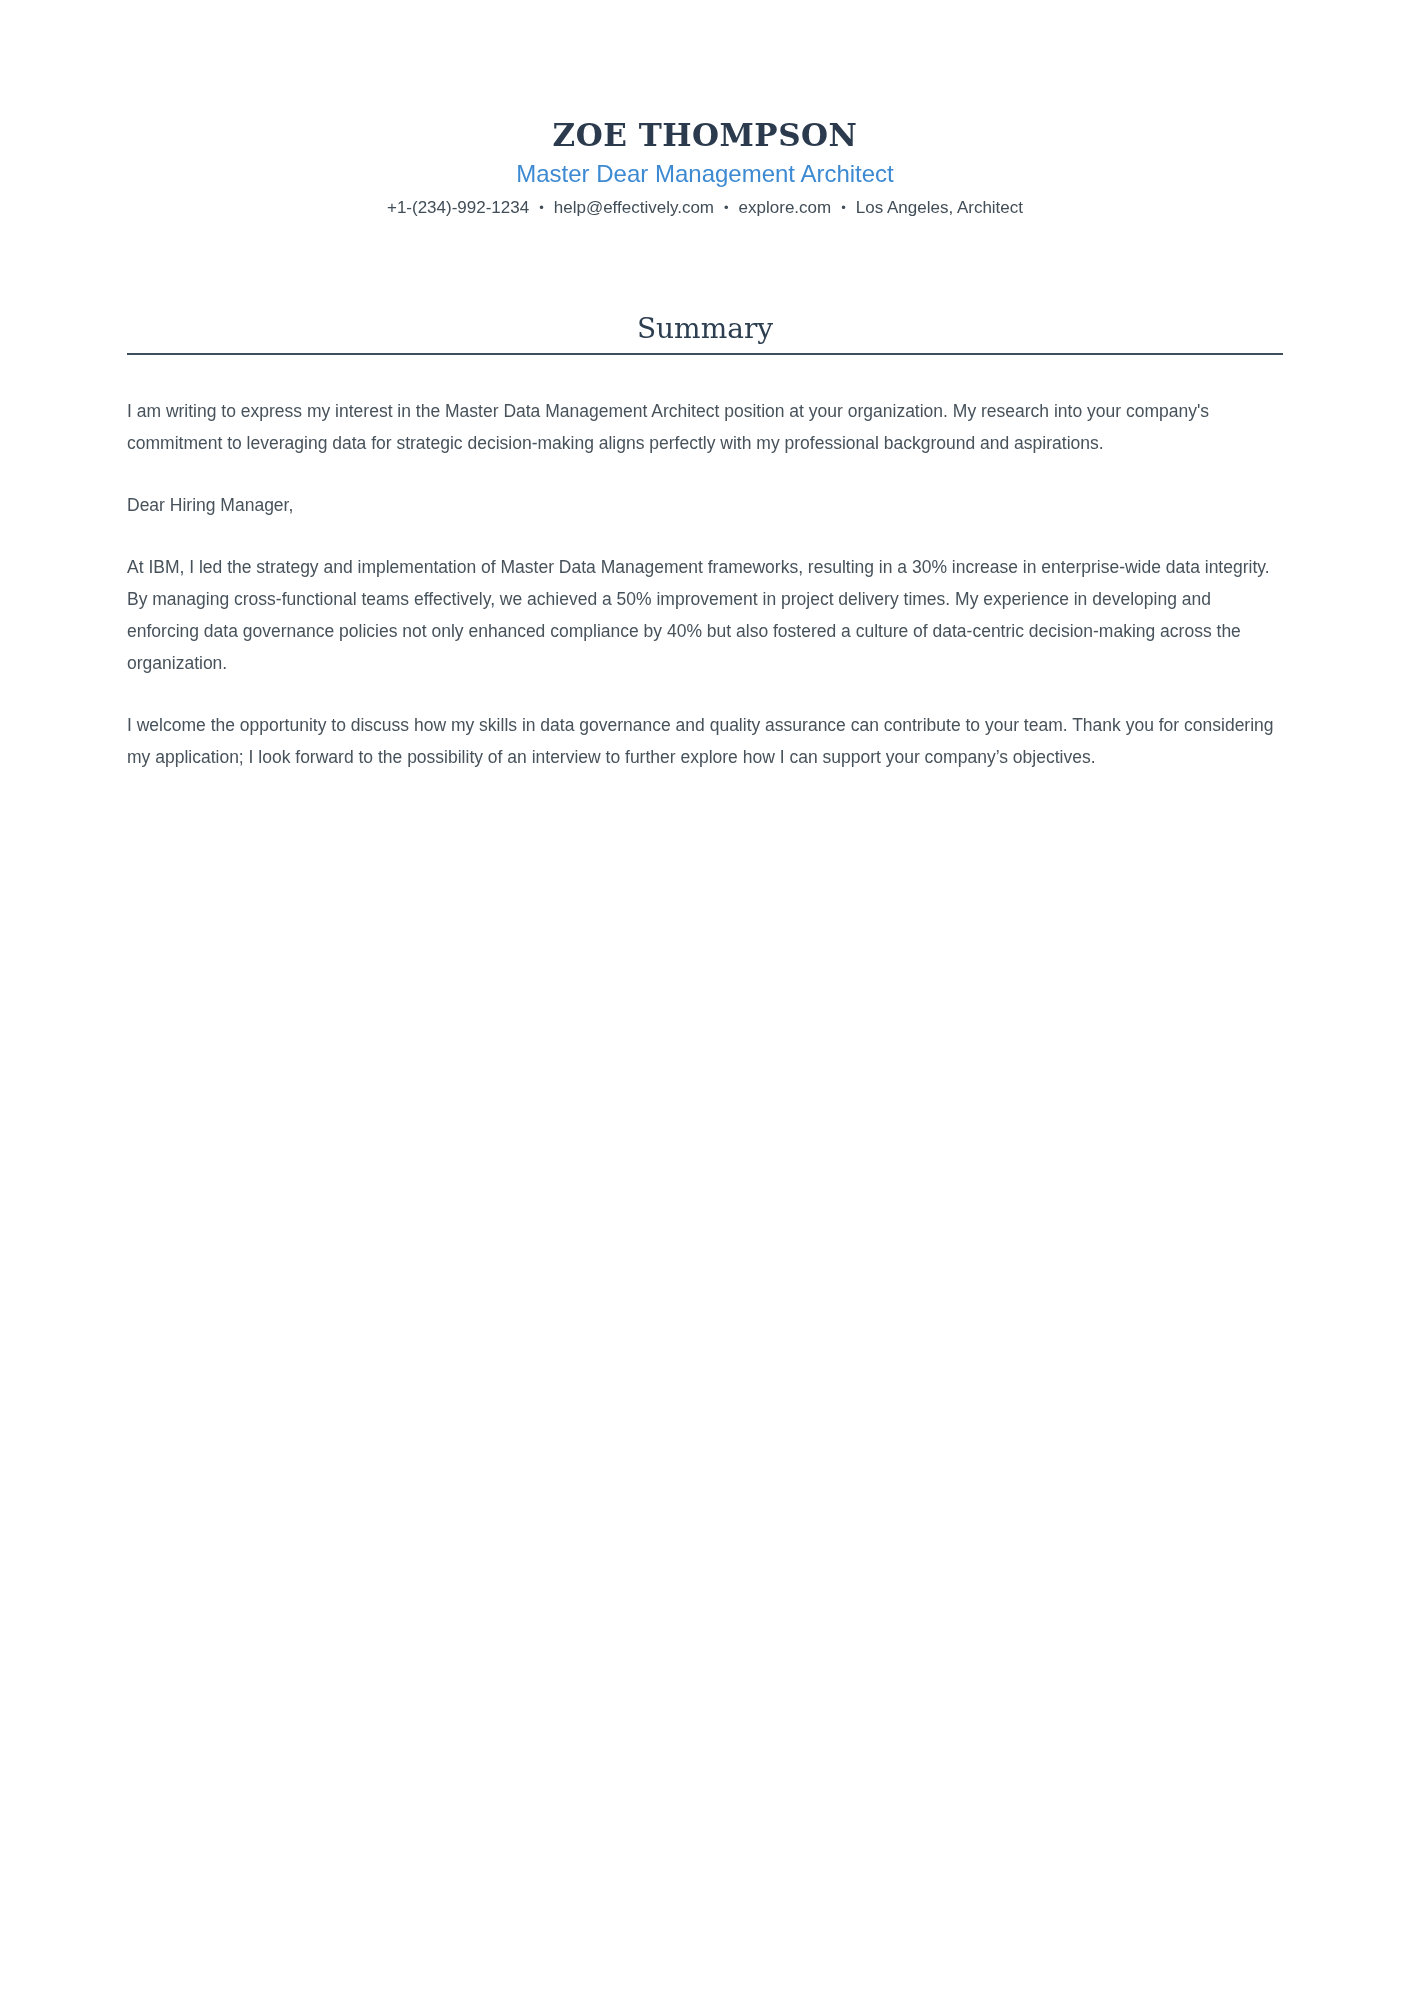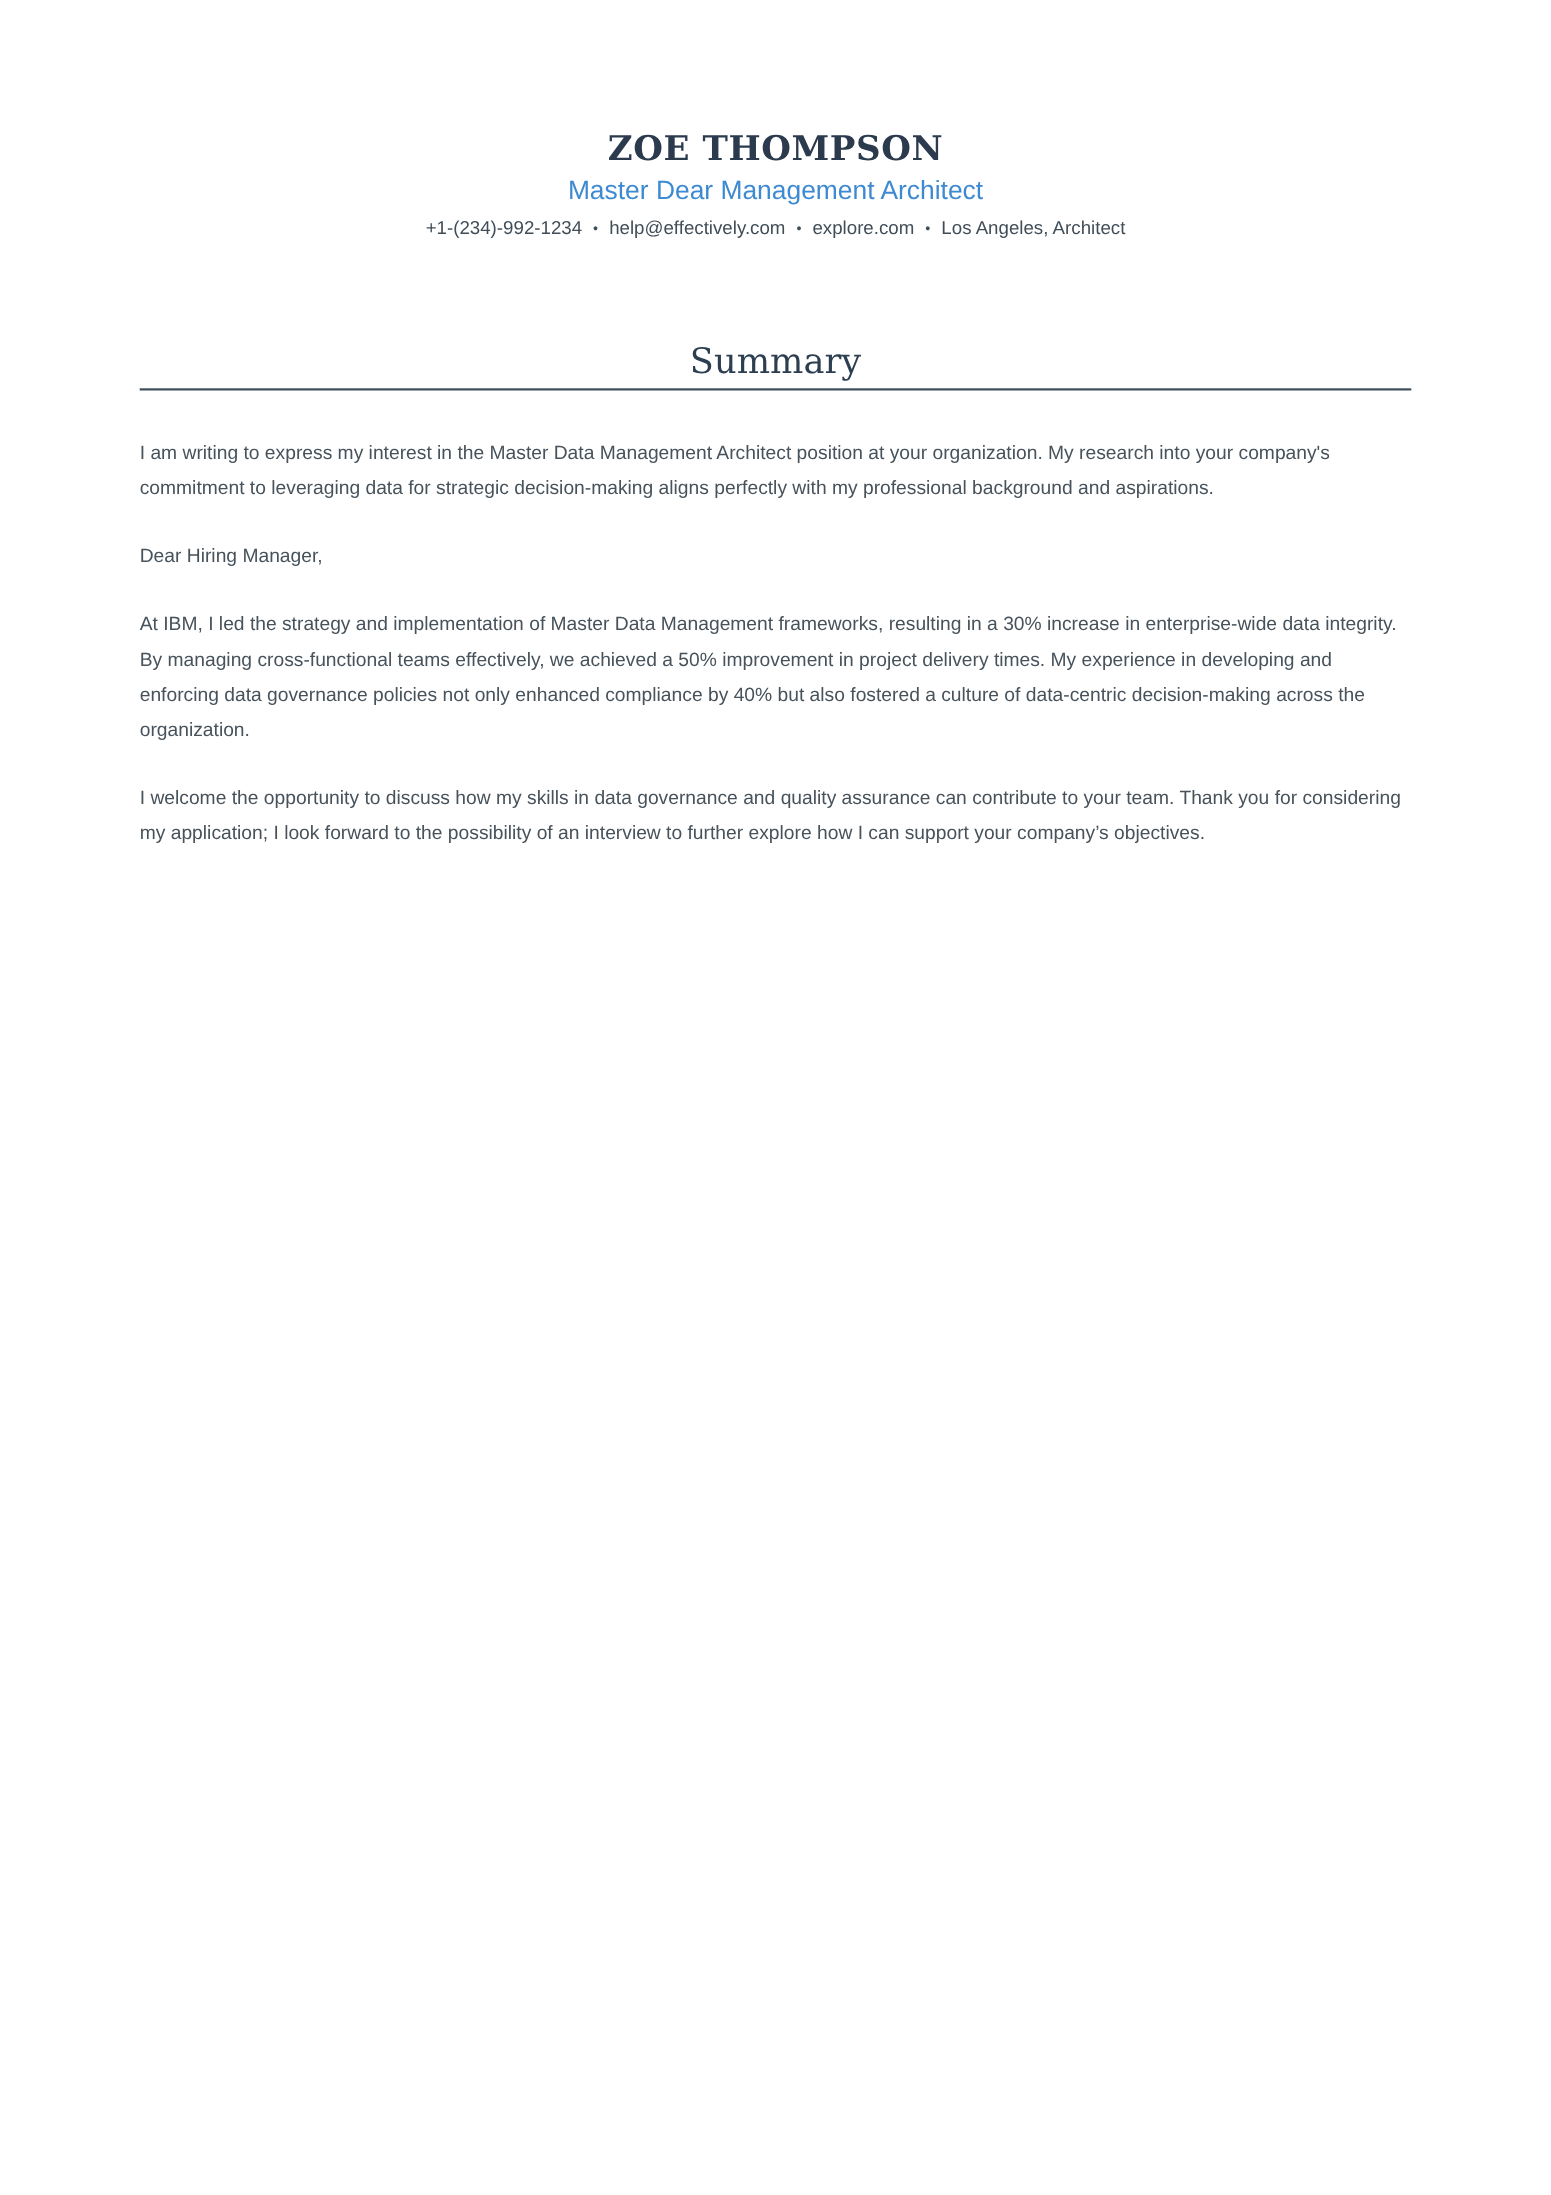--- a/index.html
+++ b/index.html
@@ -40,21 +40,21 @@
     font-size: 13px;
     vertical-align: 1px;
     color: #414d57;
   }
   
   .section-heading {
     margin-top: 95px;
     text-align: center;
     font-family: "DejaVu Serif", serif;
     font-weight: 500;
-    font-size: 32px;
+    font-size: 28px;
     line-height: 31px;
     color: #2c3e50;
   }
   .section-rule {
     width: 1156px;
     margin: 9px auto 0 auto;
     border: none;
     border-top: 2px solid #3d4d5c;
   }
   

